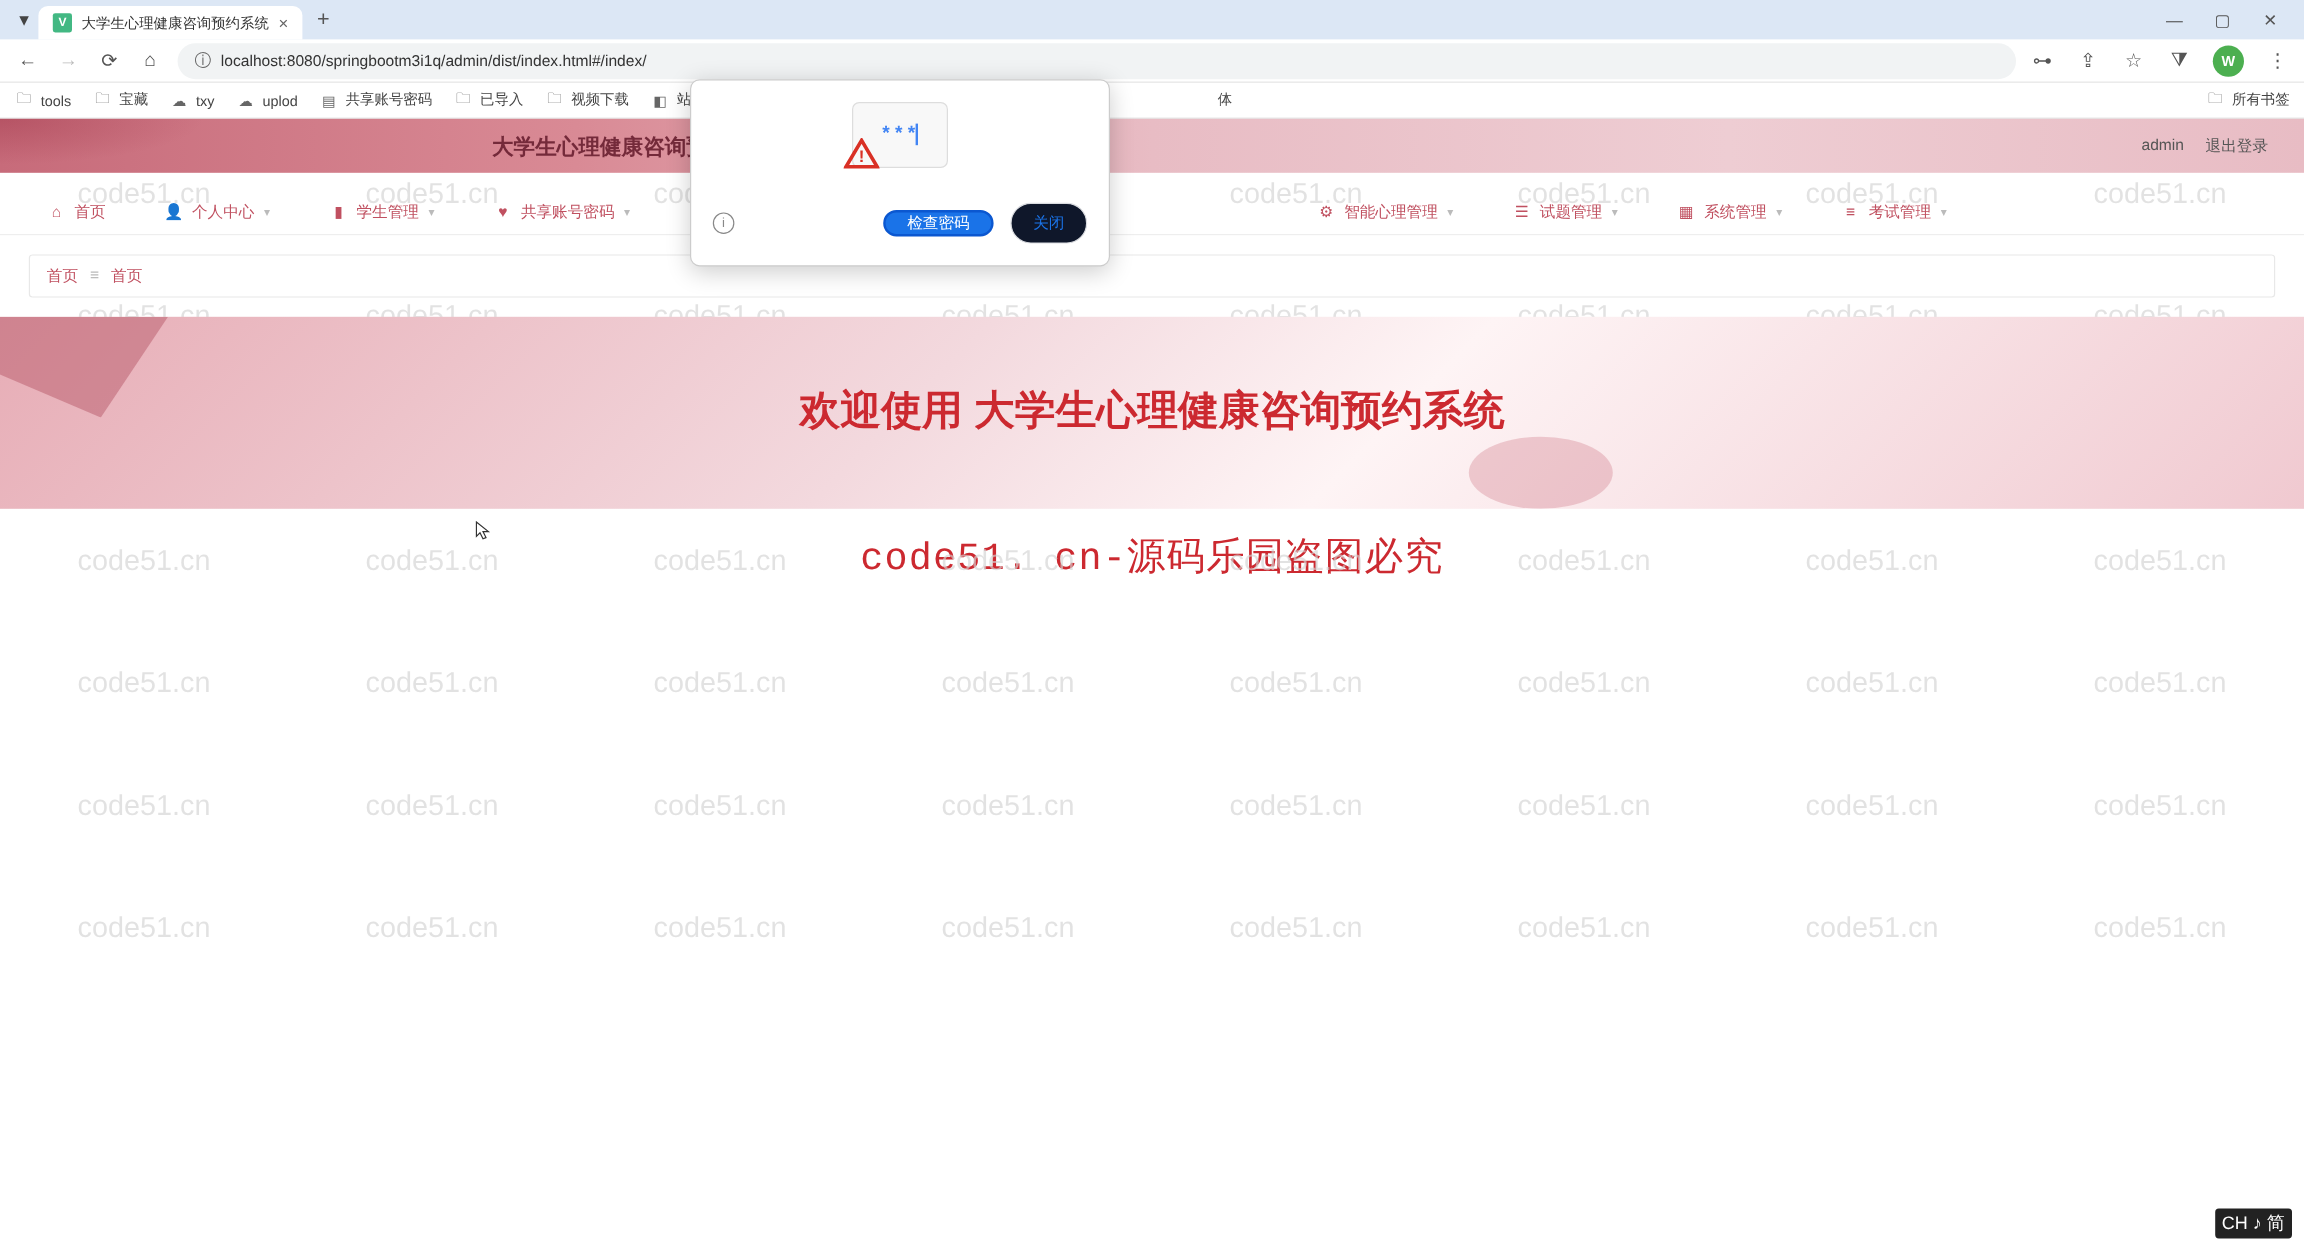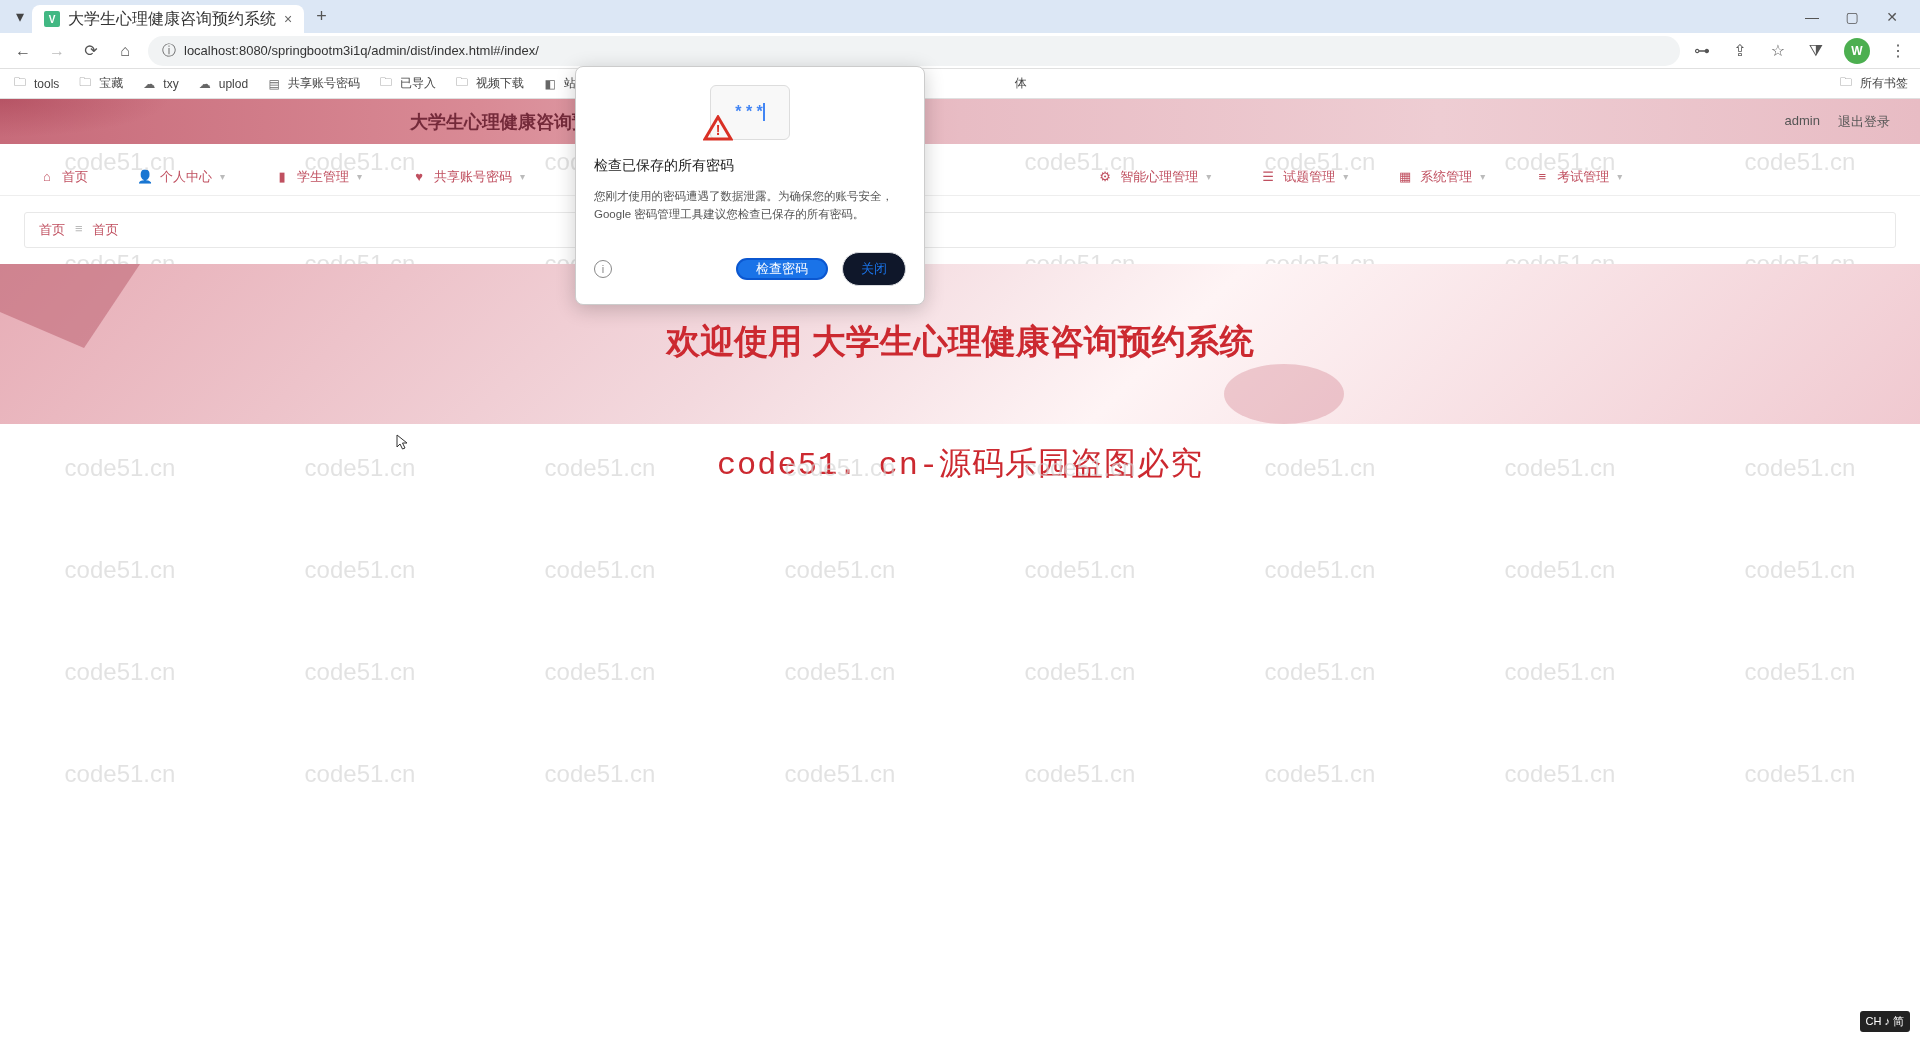--- a/index.html
+++ b/index.html
@@ -3,21 +3,21 @@
 <meta charset="utf-8">
 <style>
 * { margin: 0; padding: 0; box-sizing: border-box; font-family: "Microsoft YaHei", Arial, sans-serif; }
 body { background: #fff; width: 1920px; height: 1042px; overflow: hidden; position: relative; }
 
 
 .browser-top { background: #dce7f5; height: 33px; display: flex; align-items: center; padding: 0 8px; }
 .tab-dropdown { width: 24px; height: 24px; display: flex; align-items: center; justify-content: center; color: #444; }
 .tab { background: #fff; border-radius: 8px 8px 0 0; height: 28px; margin-top: 5px; padding: 0 12px; display: flex; align-items: center; gap: 8px; min-width: 200px; }
 .tab-favicon { width: 16px; height: 16px; background: #42b883; border-radius: 2px; display: flex; align-items: center; justify-content: center; color: #fff; font-size: 10px; font-weight: bold; }
-.tab-title { font-size: 16px; color: #333; }
+.tab-title { font-size: 12px; color: #333; }
 .tab-close { color: #666; font-size: 14px; cursor: pointer; margin-left: auto; }
 .new-tab { margin-left: 12px; color: #555; font-size: 18px; }
 .win-controls { margin-left: auto; display: flex; gap: 24px; padding-right: 12px; }
 .win-btn { width: 16px; height: 16px; display: flex; align-items: center; justify-content: center; color: #555; font-size: 14px; }
 
 .addr-bar { background: #fff; height: 36px; display: flex; align-items: center; padding: 0 12px; gap: 12px; border-bottom: 1px solid #e0e0e0; }
 .nav-btn { width: 22px; height: 22px; display: flex; align-items: center; justify-content: center; color: #555; }
 .url-area { flex: 1; background: #f1f3f4; border-radius: 18px; height: 30px; display: flex; align-items: center; padding: 0 14px; gap: 8px; }
 .url-icon { color: #666; font-size: 14px; }
 .url-text { font-size: 13px; color: #333; }
@@ -67,21 +67,21 @@
 .dlg-cursor { width:2px; height:18px; background:#4285f4; display:inline-block; }
 .dlg-body { padding: 0 18px 16px; }
 .dlg-title { font-size: 14px; color: #222; margin-bottom: 12px; }
 .dlg-text { font-size: 11.5px; color: #555; line-height: 1.6; }
 .dlg-footer { padding: 12px 18px 18px; display: flex; align-items: center; gap: 14px; }
 .dlg-info { width: 18px; height: 18px; border: 1.5px solid #888; border-radius: 50%; color: #888; font-size: 11px; display: flex; align-items: center; justify-content: center; }
 .dlg-space { flex: 1; }
 .dlg-primary { background: #1a73e8; color: #fff; border: 2px solid #0b57d0; border-radius: 18px; padding: 0 18px; font-size: 13px; cursor: pointer; }
 .dlg-secondary { background: #0f172a; color: #1a73e8; border: 1px solid #dadce0; border-radius: 18px; padding: 7px 18px; font-size: 13px; cursor: pointer; }
 
-.ime { position: absolute; right: 10px; bottom: 10px; background: #222; color: #fff; font-size: 11px; padding: 3px 6px; border-radius: 3px; display: flex; align-items: center; gap: 4px; }
+.ime { position: absolute; right: 10px; bottom: 10px; background: #222; color: #fff; font-size: 15px; padding: 3px 6px; border-radius: 3px; display: flex; align-items: center; gap: 4px; }
 .cursor-ptr { position: absolute; left: 396px; top: 434px; font-size: 14px; color: #333; pointer-events:none; }
 </style>
 </head>
 <body>
 
 <div class="browser-top">
   <div class="tab-dropdown">▾</div>
   <div class="tab">
     <div class="tab-favicon">V</div>
     <span class="tab-title">大学生心理健康咨询预约系统</span>
@@ -303,24 +303,20 @@
   <div class="dlg-imgarea">
     <div class="dlg-card">
       <svg class="dlg-warn" width="30" height="26">
           <path d="M15 2 L28 24 L2 24 Z" fill="none" stroke="#d93025" stroke-width="3"></path>
           <text x="15" y="20" text-anchor="middle" fill="#d93025" font-size="14" font-weight="bold">!</text>
         </svg>
       <span class="dlg-dots">* * *</span>
         <span class="dlg-cursor"></span>
     </div>
   </div>
-  <div class="dlg-body">
-    <div class="dlg-title">检查已保存的所有密码</div>
-    <div class="dlg-text">您刚才使用的密码遭遇了数据泄露。为确保您的账号安全，Google 密码管理工具建议您检查已保存的所有密码。</div>
-  </div>
   <div class="dlg-footer">
     <div class="dlg-info">i</div>
     <div class="dlg-space"></div>
     <button class="dlg-primary">检查密码</button>
     <button class="dlg-secondary">关闭</button>
   </div>
 </div>
 
 <div class="cursor-ptr">
   <svg width="14" height="18">

